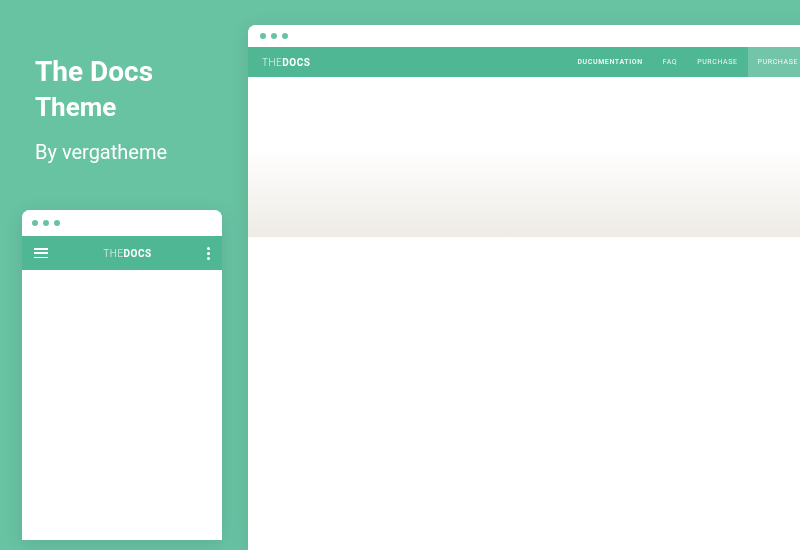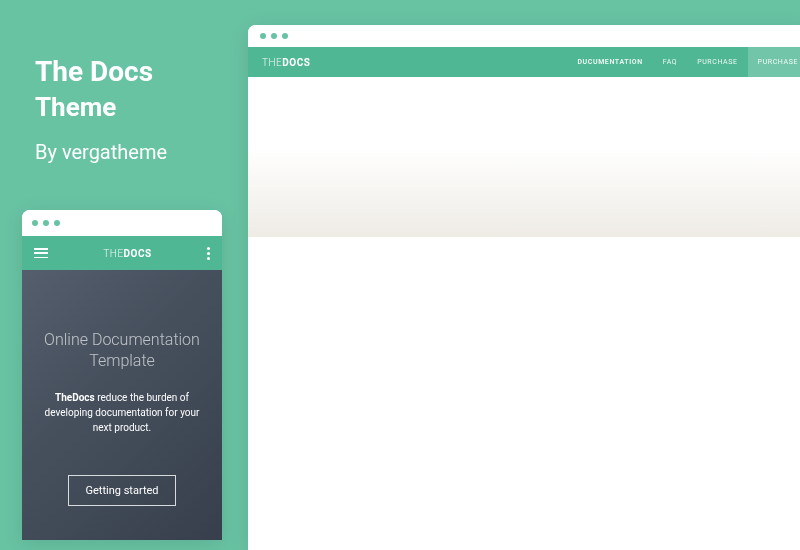--- a/index.html
+++ b/index.html
@@ -188,29 +188,20 @@
     </div>
     <div class="logo">
       <span class="thin">THE</span><span class="bold">DOCS</span>
     </div>
     <div class="dots">
       <span></span>
         <span></span>
         <span></span>
     </div>
   </div>
-  <div class="mobile-hero">
-    <h3>
-      <span>Online Documentation</span><br><span>Template</span>
-    </h3>
-    <p>
-      <b>TheDocs</b><span> reduce the burden of developing documentation for your next product.</span>
-    </p>
-    <span class="mobile-btn">Getting started</span>
-  </div>
 </div>
 
 <div class="desktop">
   <div class="desktop-chrome">
     <span class="dot"></span>
     <span class="dot"></span>
     <span class="dot"></span>
   </div>
   <div class="desktop-nav">
     <div class="logo">

